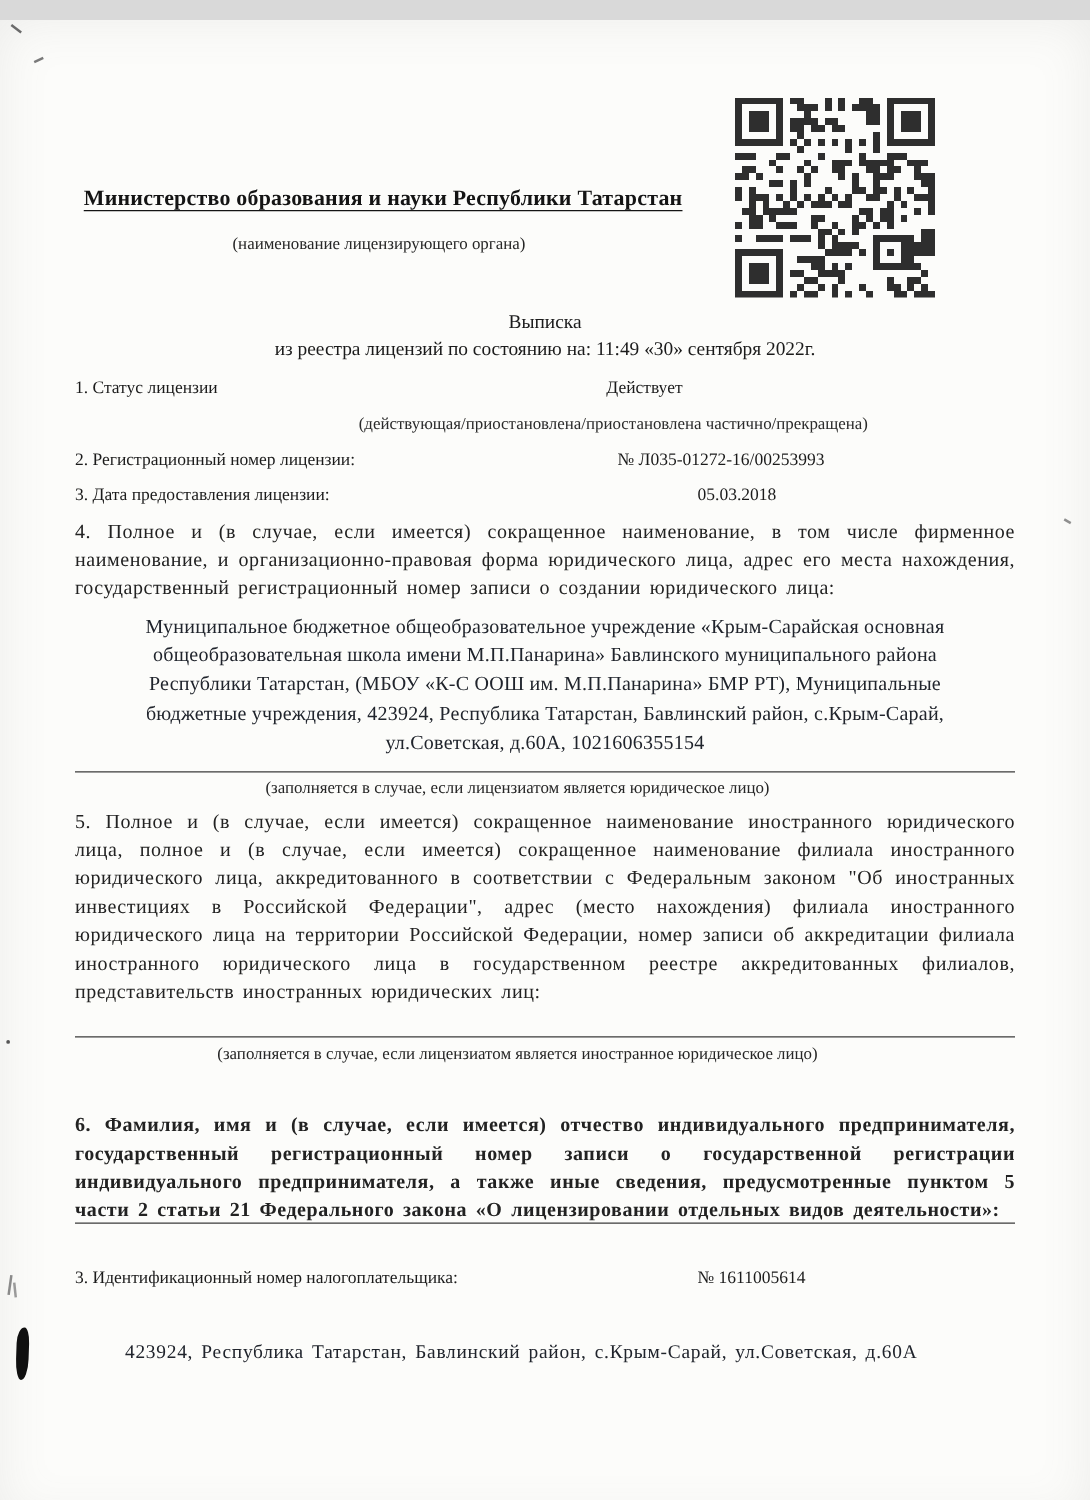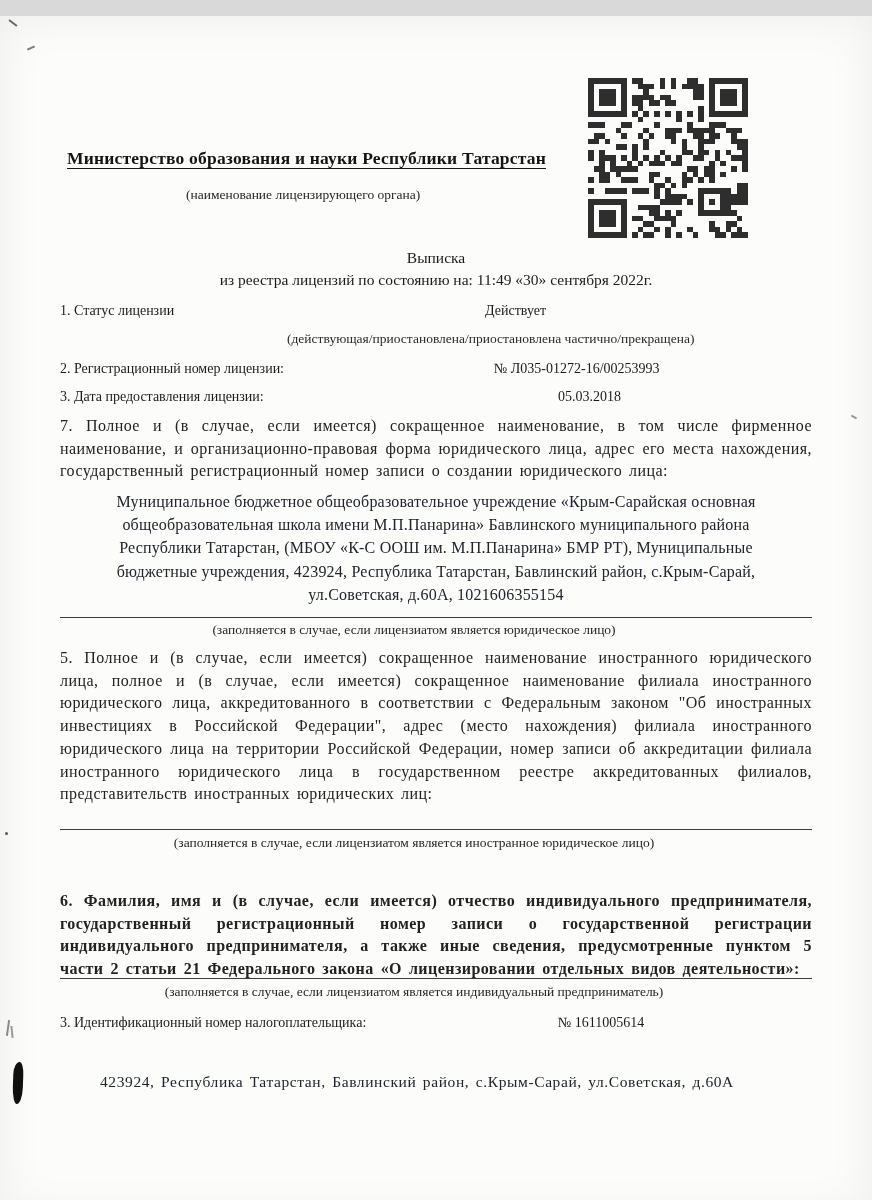--- a/index.html
+++ b/index.html
@@ -343,32 +343,31 @@
   <div class="abs row row2">
     <span>2. Регистрационный номер лицензии:</span>
     <span class="val">№ Л035-01272-16/00253993</span>
   </div>
 
   <div class="abs row row3">
     <span>3. Дата предоставления лицензии:</span>
     <span class="val">05.03.2018</span>
   </div>
 
-  <div class="abs para para4">7. Полное и (в случае, если имеется) сокращенное наименование, в том числе фирменное наименование, и организационно-правовая форма юридического лица, адрес его места нахождения, государственный регистрационный номер записи о создании юридического лица:</div>
+  <div class="abs para para4">4. Полное и (в случае, если имеется) сокращенное наименование, в том числе фирменное наименование, и организационно-правовая форма юридического лица, адрес его места нахождения, государственный регистрационный номер записи о создании юридического лица:</div>
   <div class="abs org-block">Муниципальное бюджетное общеобразовательное учреждение «Крым-Сарайская основная общеобразовательная школа имени М.П.Панарина» Бавлинского муниципального района Республики Татарстан, (МБОУ «К-С ООШ им. М.П.Панарина» БМР РТ), Муниципальные бюджетные учреждения, 423924, Республика Татарстан, Бавлинский район, с.Крым-Сарай, ул.Советская, д.60А, 1021606355154</div>
   <div class="abs rule rule4"></div>
   <div class="abs caption caption4">(заполняется в случае, если лицензиатом является юридическое лицо)</div>
 
   <div class="abs para para5">5. Полное и (в случае, если имеется) сокращенное наименование иностранного юридического лица, полное и (в случае, если имеется) сокращенное наименование филиала иностранного юридического лица, аккредитованного в соответствии с Федеральным законом "Об иностранных инвестициях в Российской Федерации", адрес (место нахождения) филиала иностранного юридического лица на территории Российской Федерации, номер записи об аккредитации филиала иностранного юридического лица в государственном реестре аккредитованных филиалов, представительств иностранных юридических лиц:</div>
   <div class="abs rule rule5"></div>
   <div class="abs caption caption5">(заполняется в случае, если лицензиатом является иностранное юридическое лицо)</div>
 
   <div class="abs para para6">6. Фамилия, имя и (в случае, если имеется) отчество индивидуального предпринимателя, государственный регистрационный номер записи о государственной регистрации индивидуального предпринимателя, а также иные сведения, предусмотренные пунктом 5 части 2 статьи 21 Федерального закона «О лицензировании отдельных видов деятельности»:</div>
   <div class="abs rule rule6"></div>
-  <div class="abs caption caption6">(заполняется в случае, если лицензиатом является индивидуальный предприниматель)</div>
 
   <div class="abs row row7">
     <span>3. Идентификационный номер налогоплательщика:</span>
     <span class="val">№ 1611005614</span>
   </div>
 
   <div class="abs addr8">423924, Республика Татарстан, Бавлинский район, с.Крым-Сарай, ул.Советская, д.60А</div>
 
   <div class="abs art art-tick1"></div>
   <div class="abs art art-tick2"></div>

